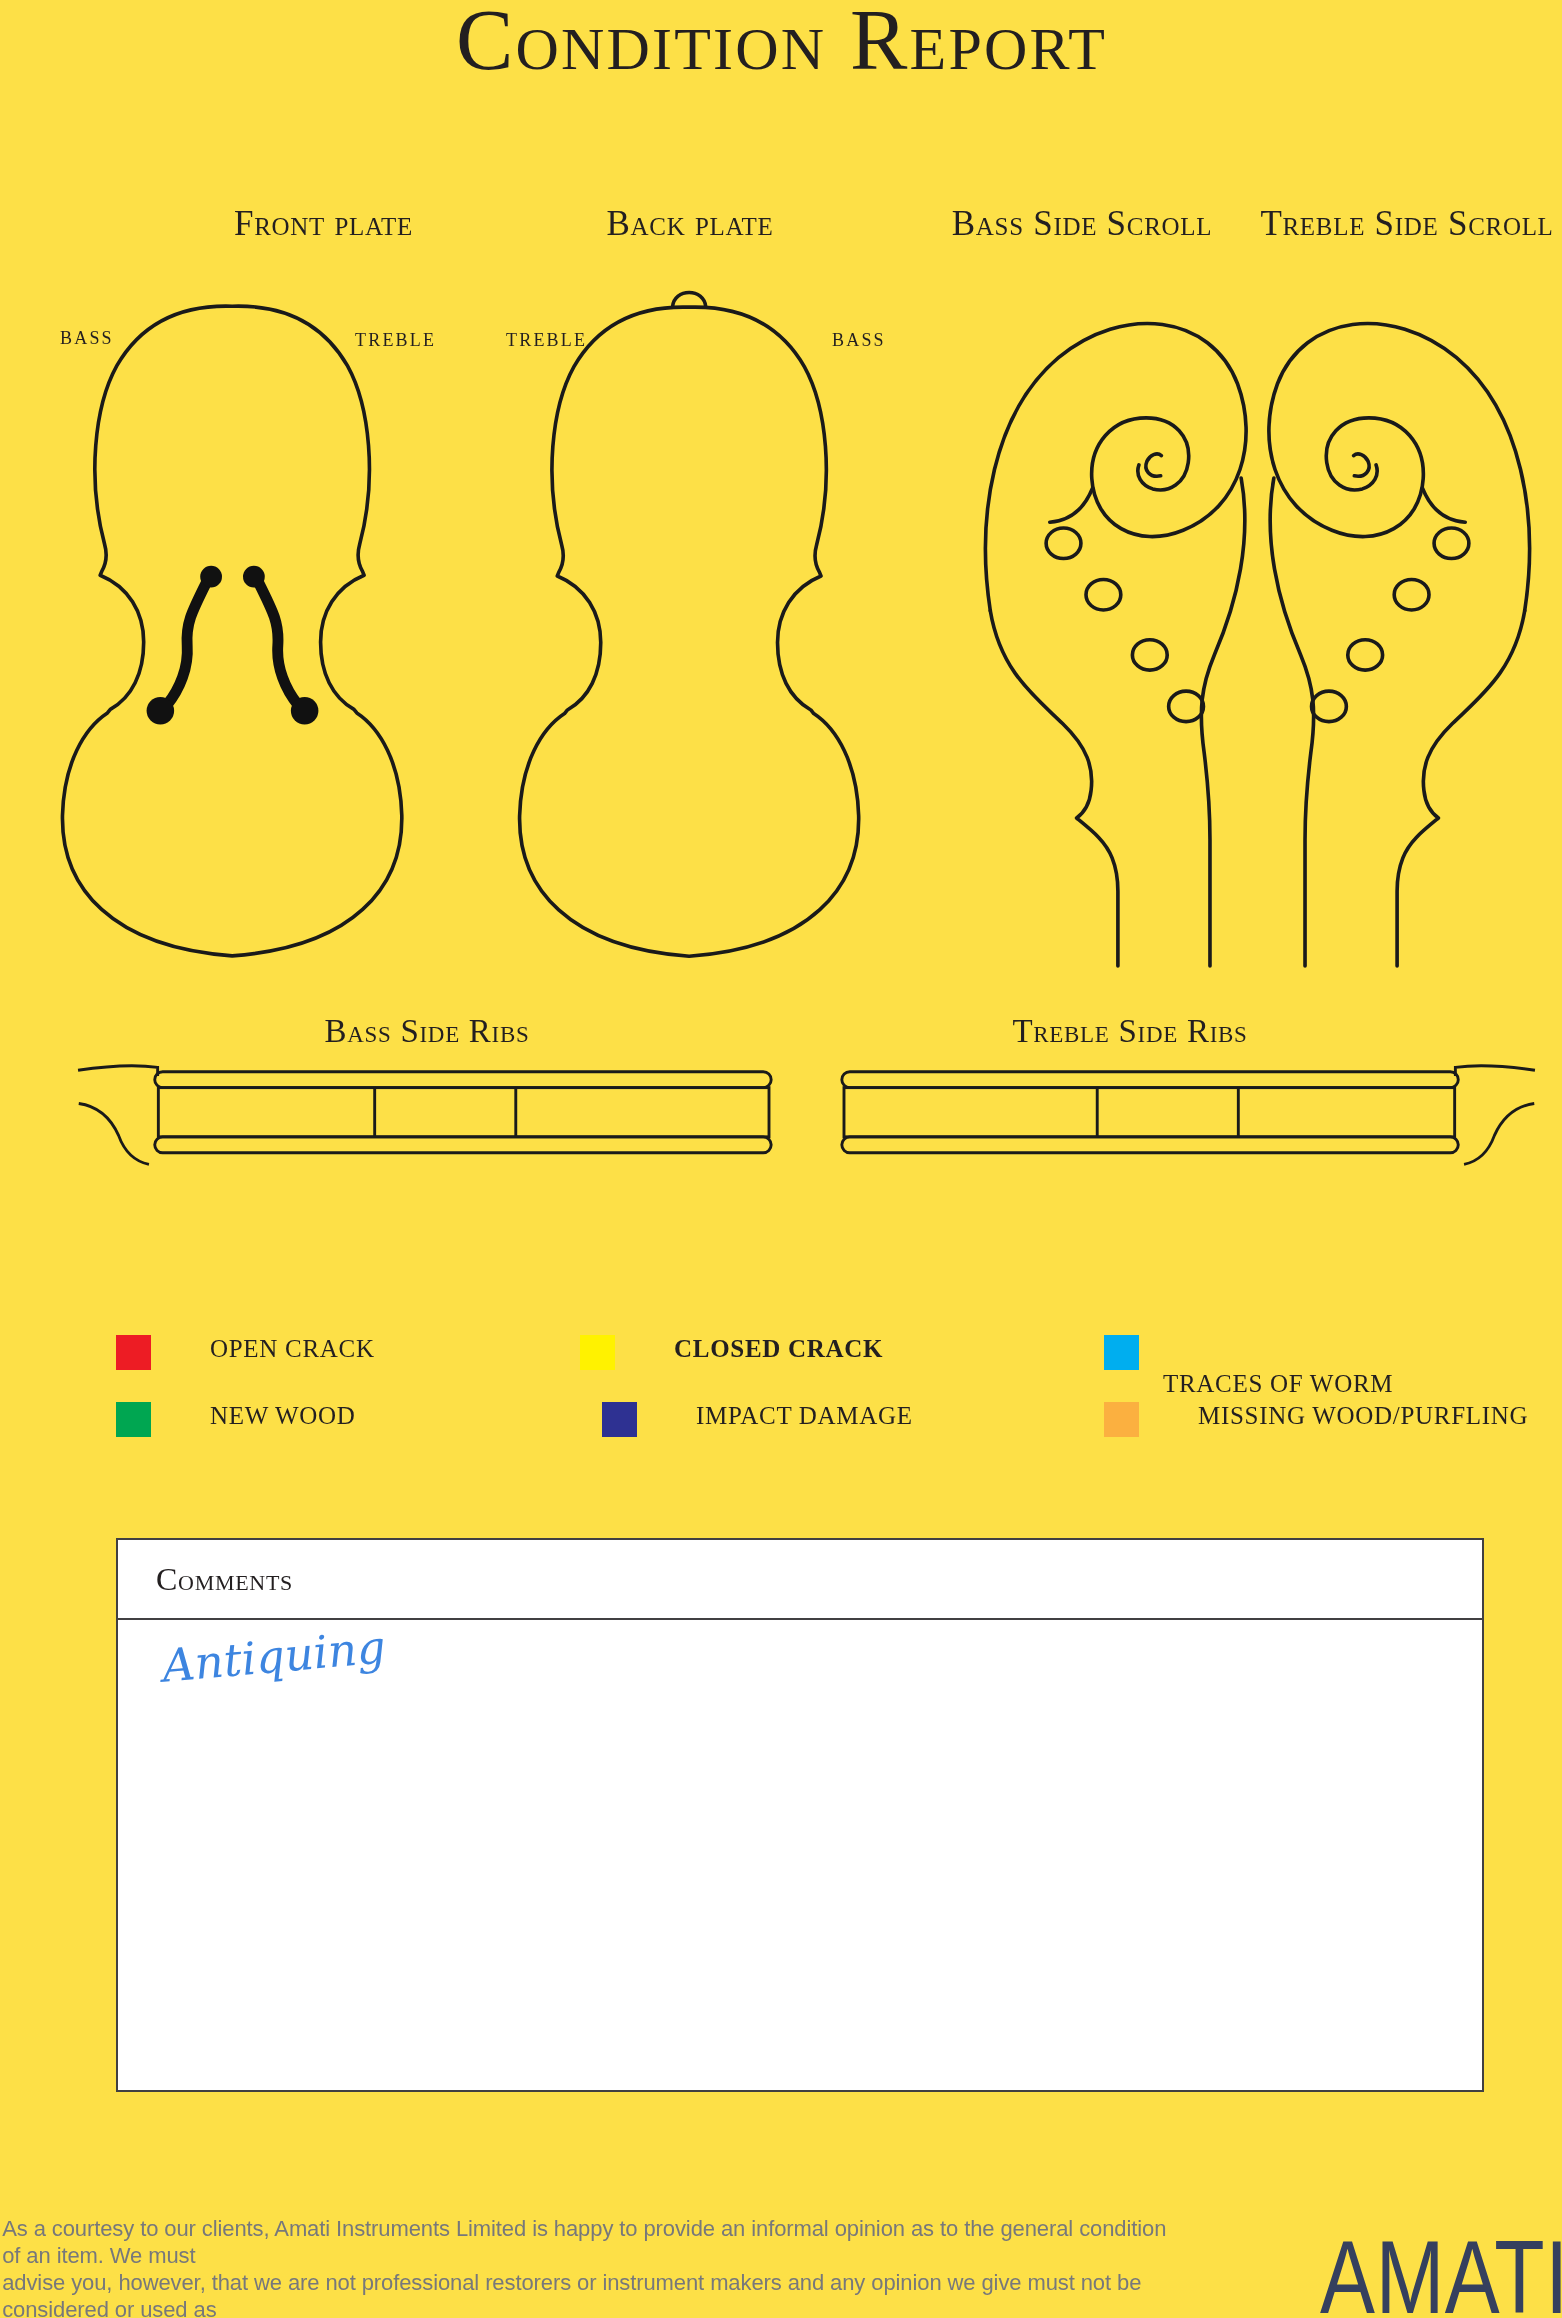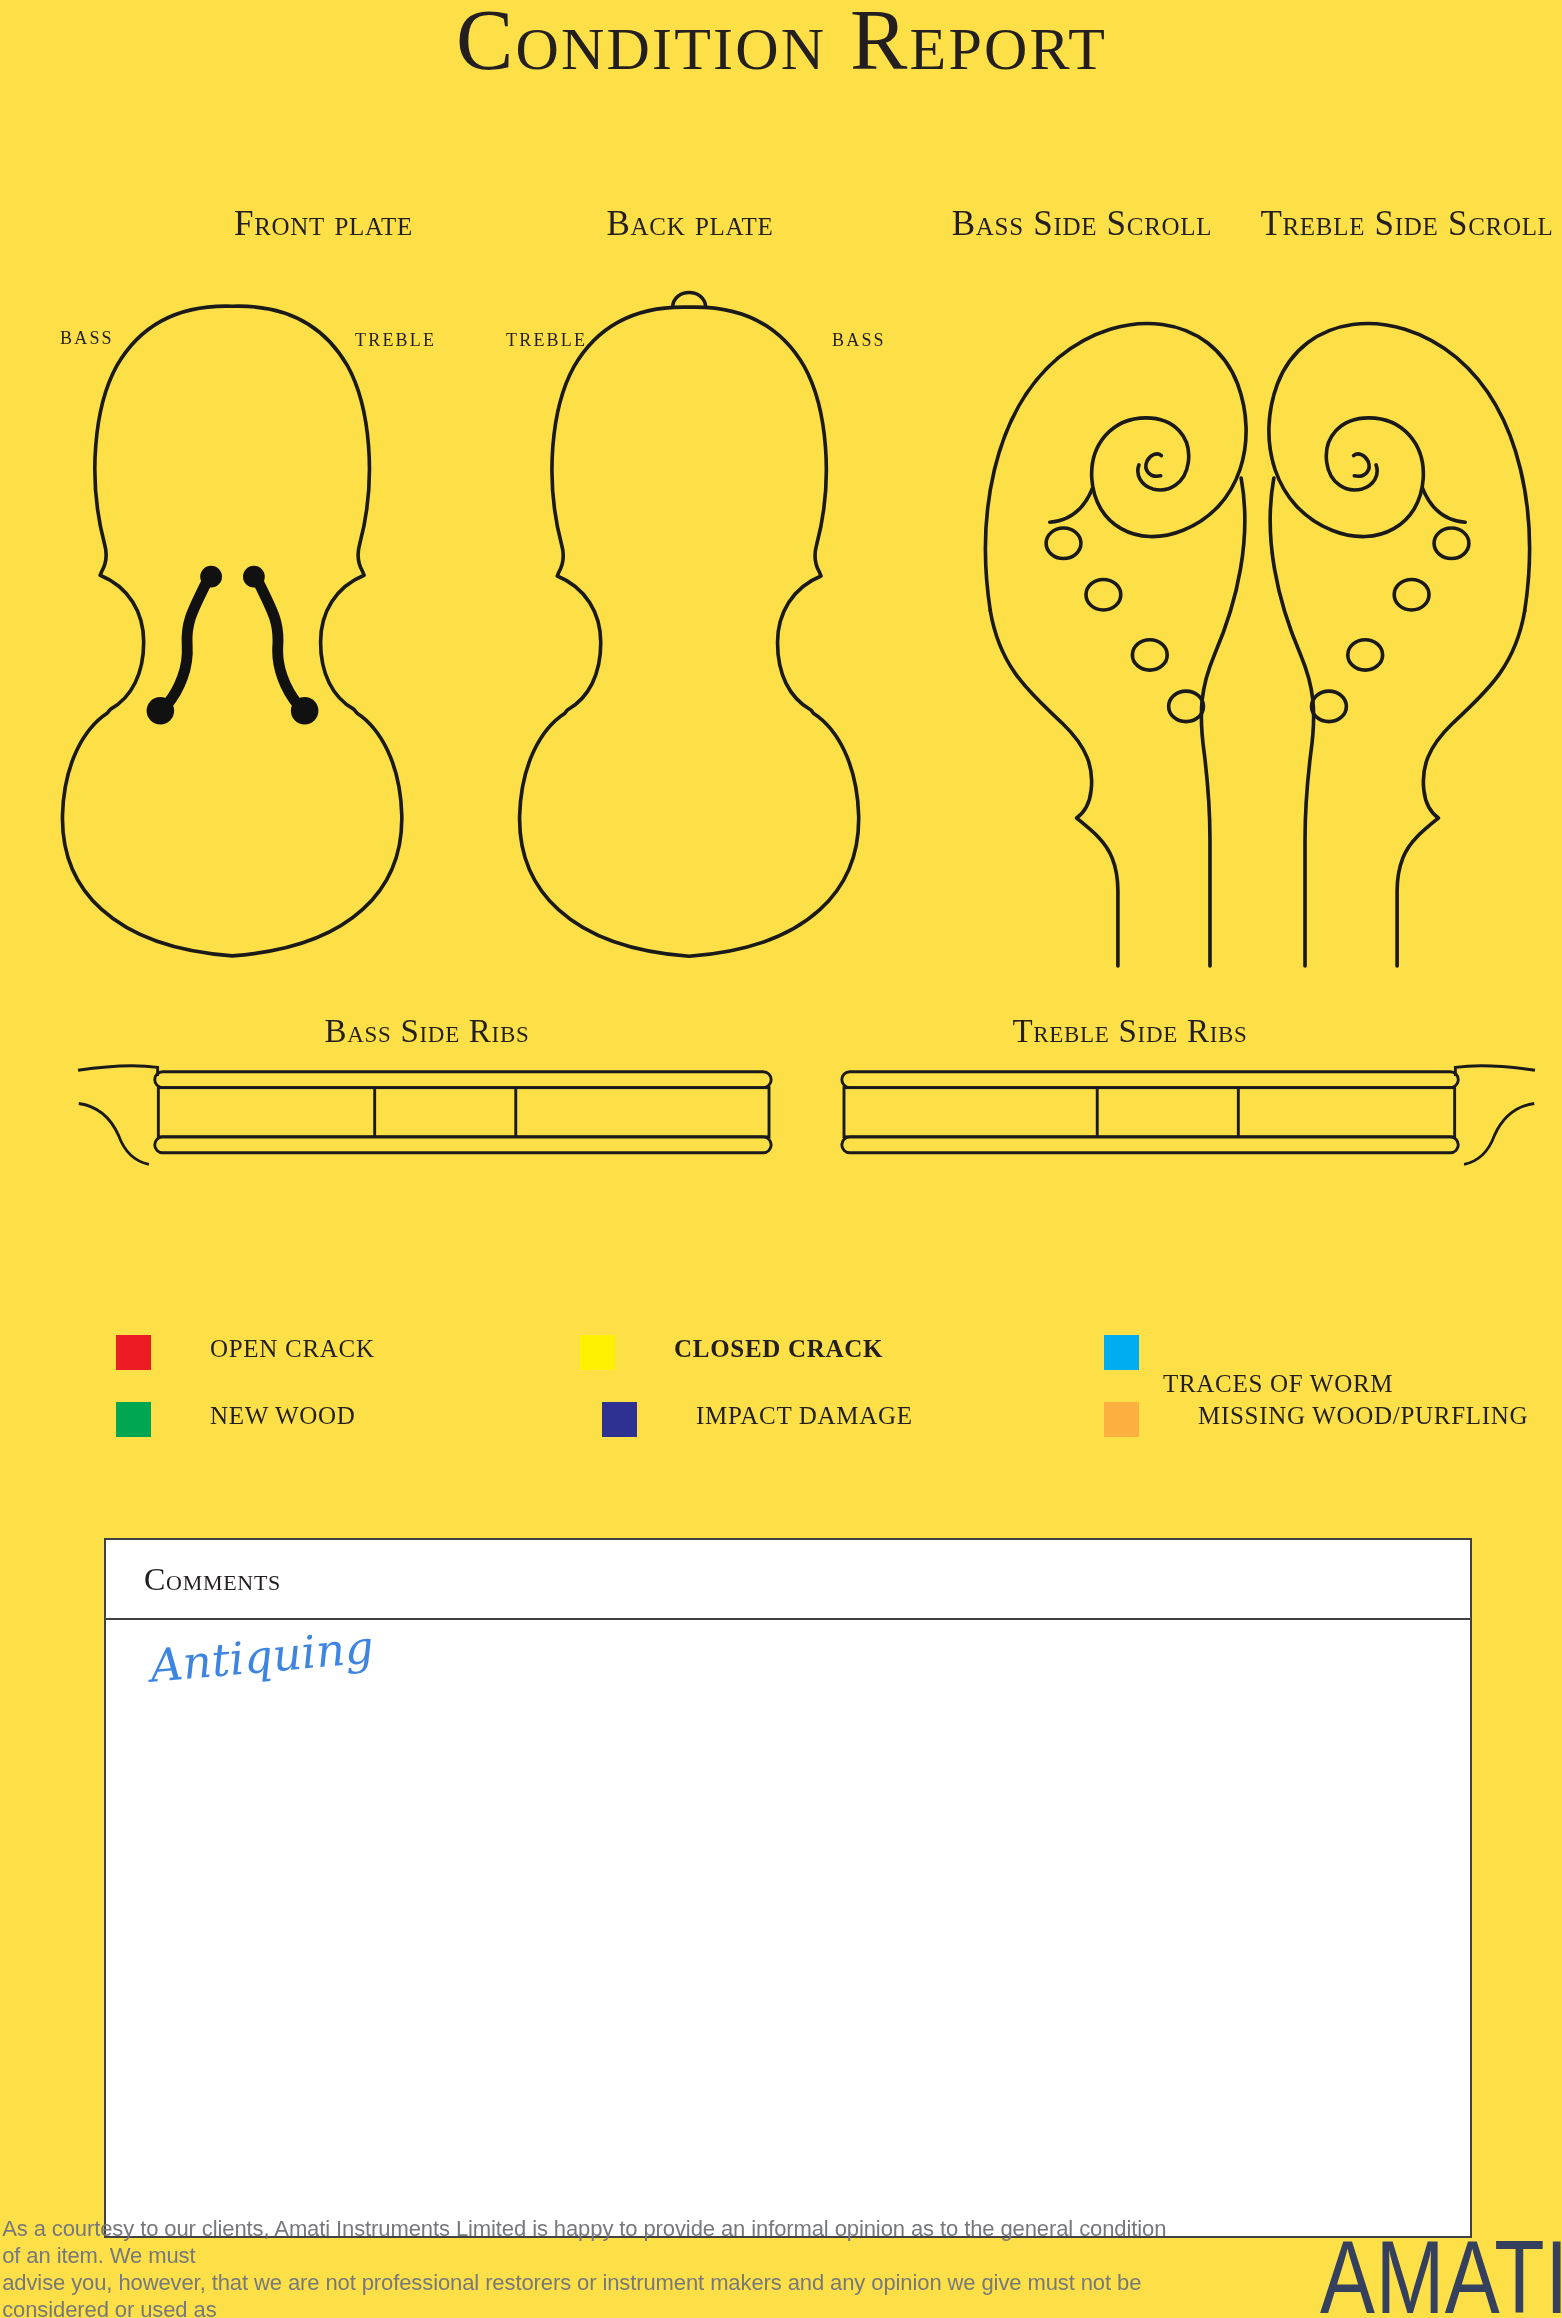--- a/index.html
+++ b/index.html
@@ -29,21 +29,21 @@
   .svg-bribs{left:76px;top:1050px;}
   .svg-tribs{left:834px;top:1050px;}
 
   .legend-item{position:absolute;display:flex;}
   .li-0{left:116px;top:1335px;} .li-1{left:580px;top:1335px;} .li-2{left:1104px;top:1335px;flex-direction:column;}
   .li-3{left:116px;top:1402px;} .li-4{left:602px;top:1402px;} .li-5{left:1104px;top:1402px;}
   .swatch{width:35px;height:35px;flex:0 0 35px;}
   .leg-label{margin-left:59px;font-size:25px;letter-spacing:0.7px;white-space:nowrap;}
   .leg-bold{font-weight:700;}
 
-  .comments{position:absolute;left:104px;top:1538px;width:1368px;height:700px;
+  .comments{position:absolute;left:116px;top:1538px;width:1368px;height:554px;
             border:2.9px solid #414042;box-sizing:border-box;background:#fff;}
   .comments-header{height:78px;border-bottom:2.9px solid #414042;display:flex;align-items:center;
                    padding-left:38px;font-variant:small-caps;font-size:32px;letter-spacing:0.7px;}
   .comments-entry{position:absolute;left:42px;top:100px;
                   font-family:"DejaVu Serif", serif;font-style:italic;font-size:45px;
                   transform:rotate(-5deg);transform-origin:left top;}
 
   .footer{position:absolute;left:2.2px;top:2215px;width:1167px;
           font-family:"Liberation Sans", sans-serif;font-size:22px;line-height:27px;
           color:#77787b;letter-spacing:-0.1px;}

